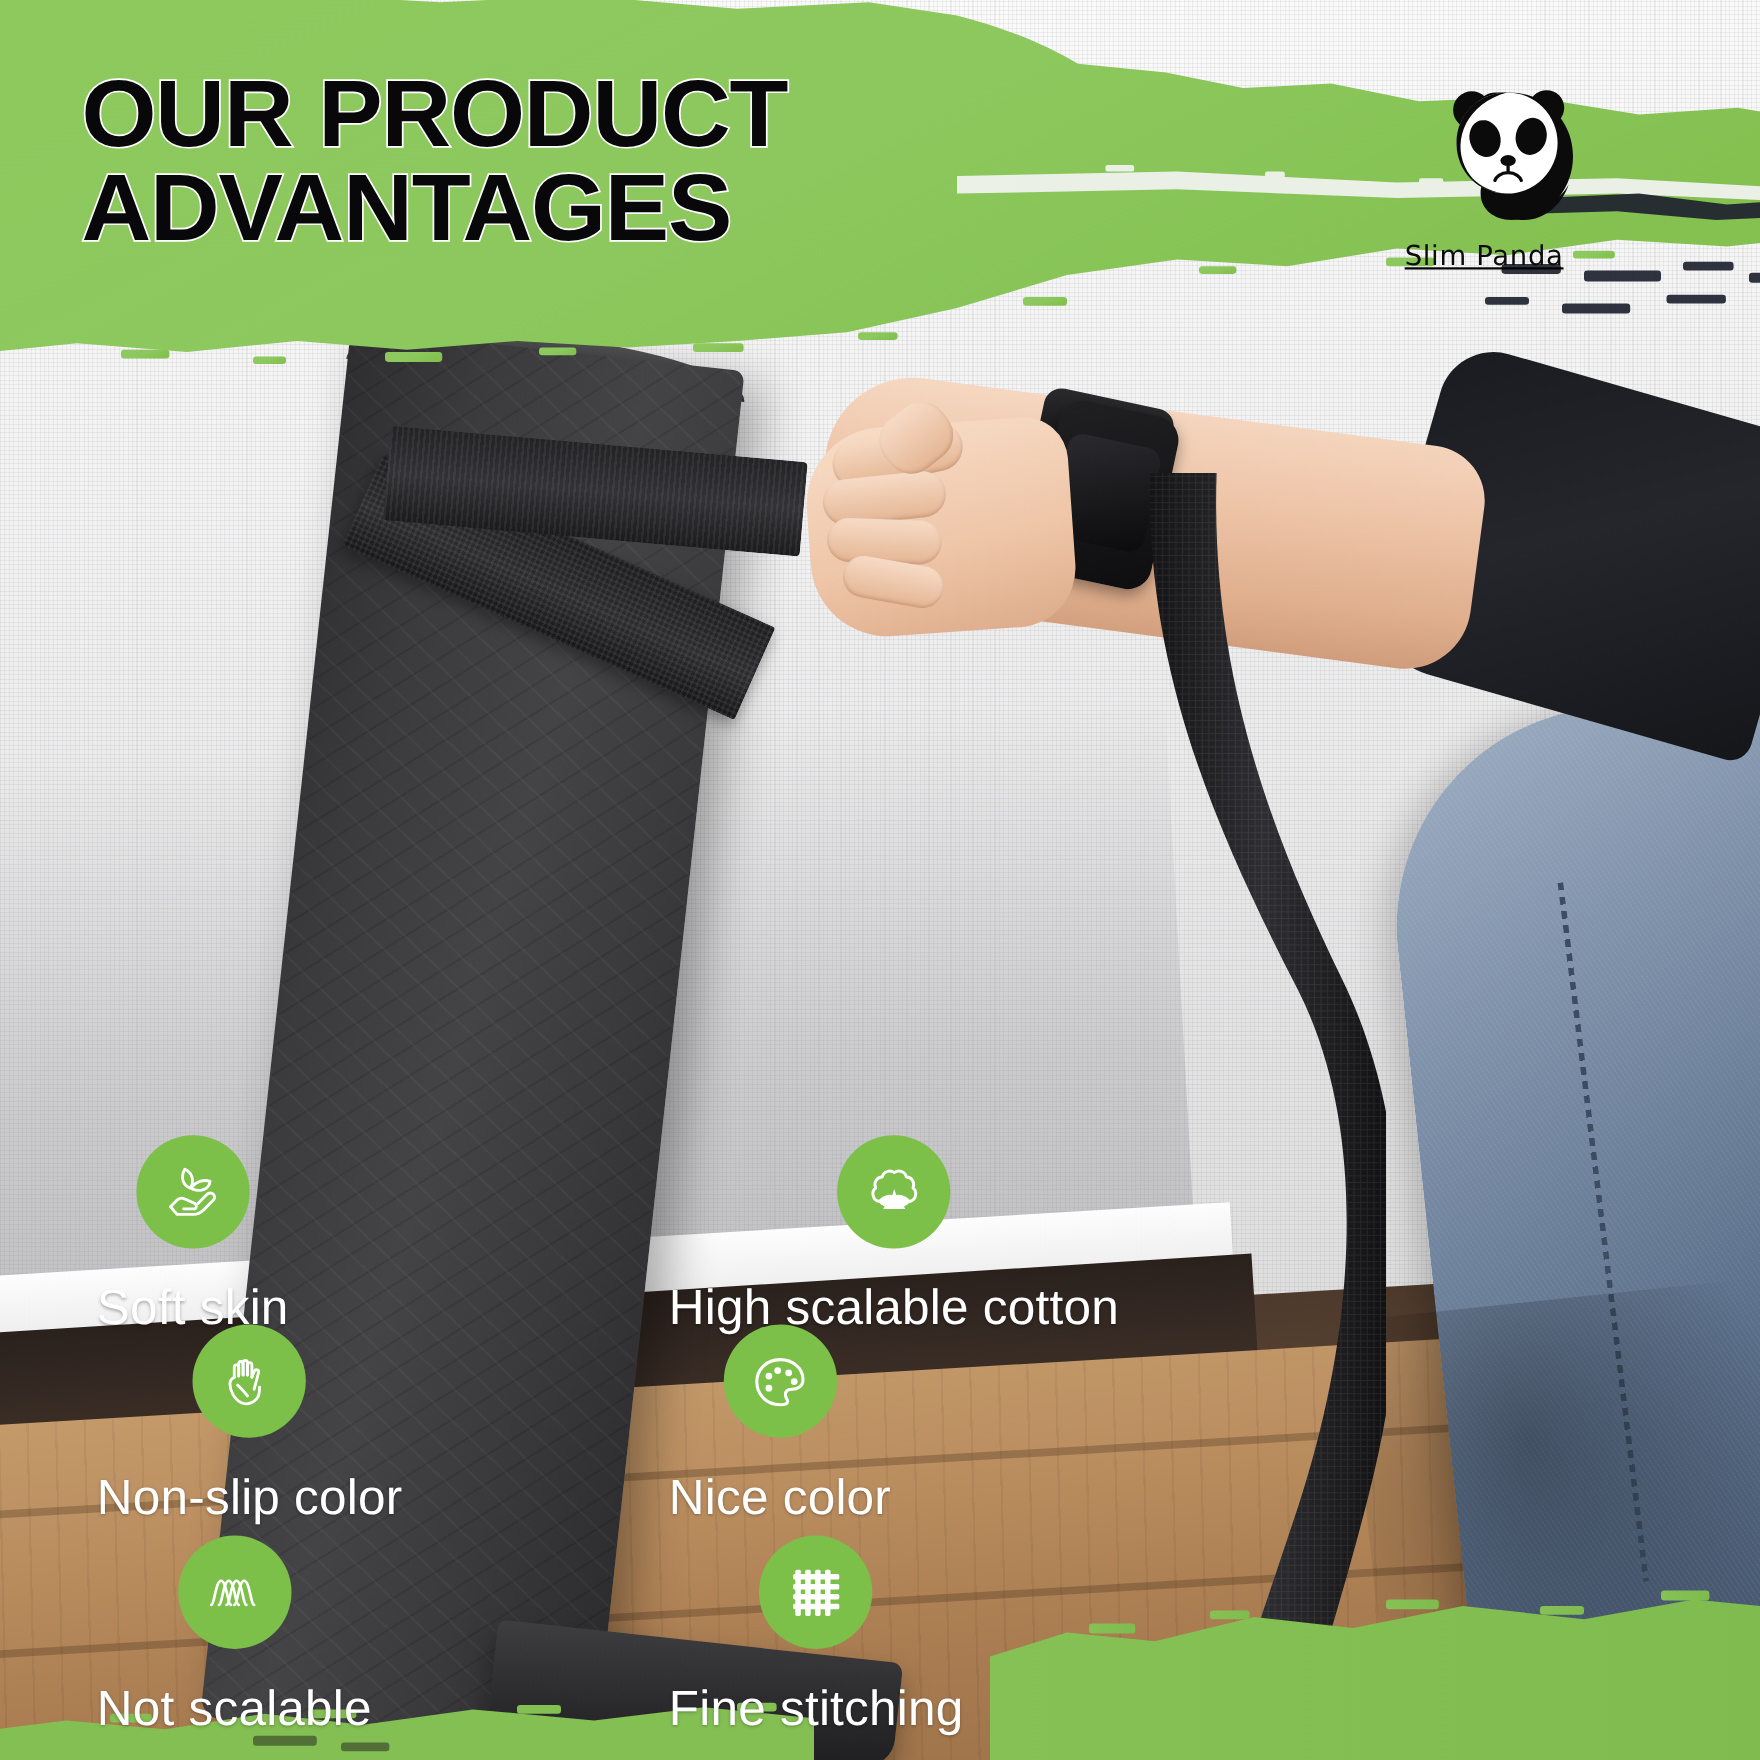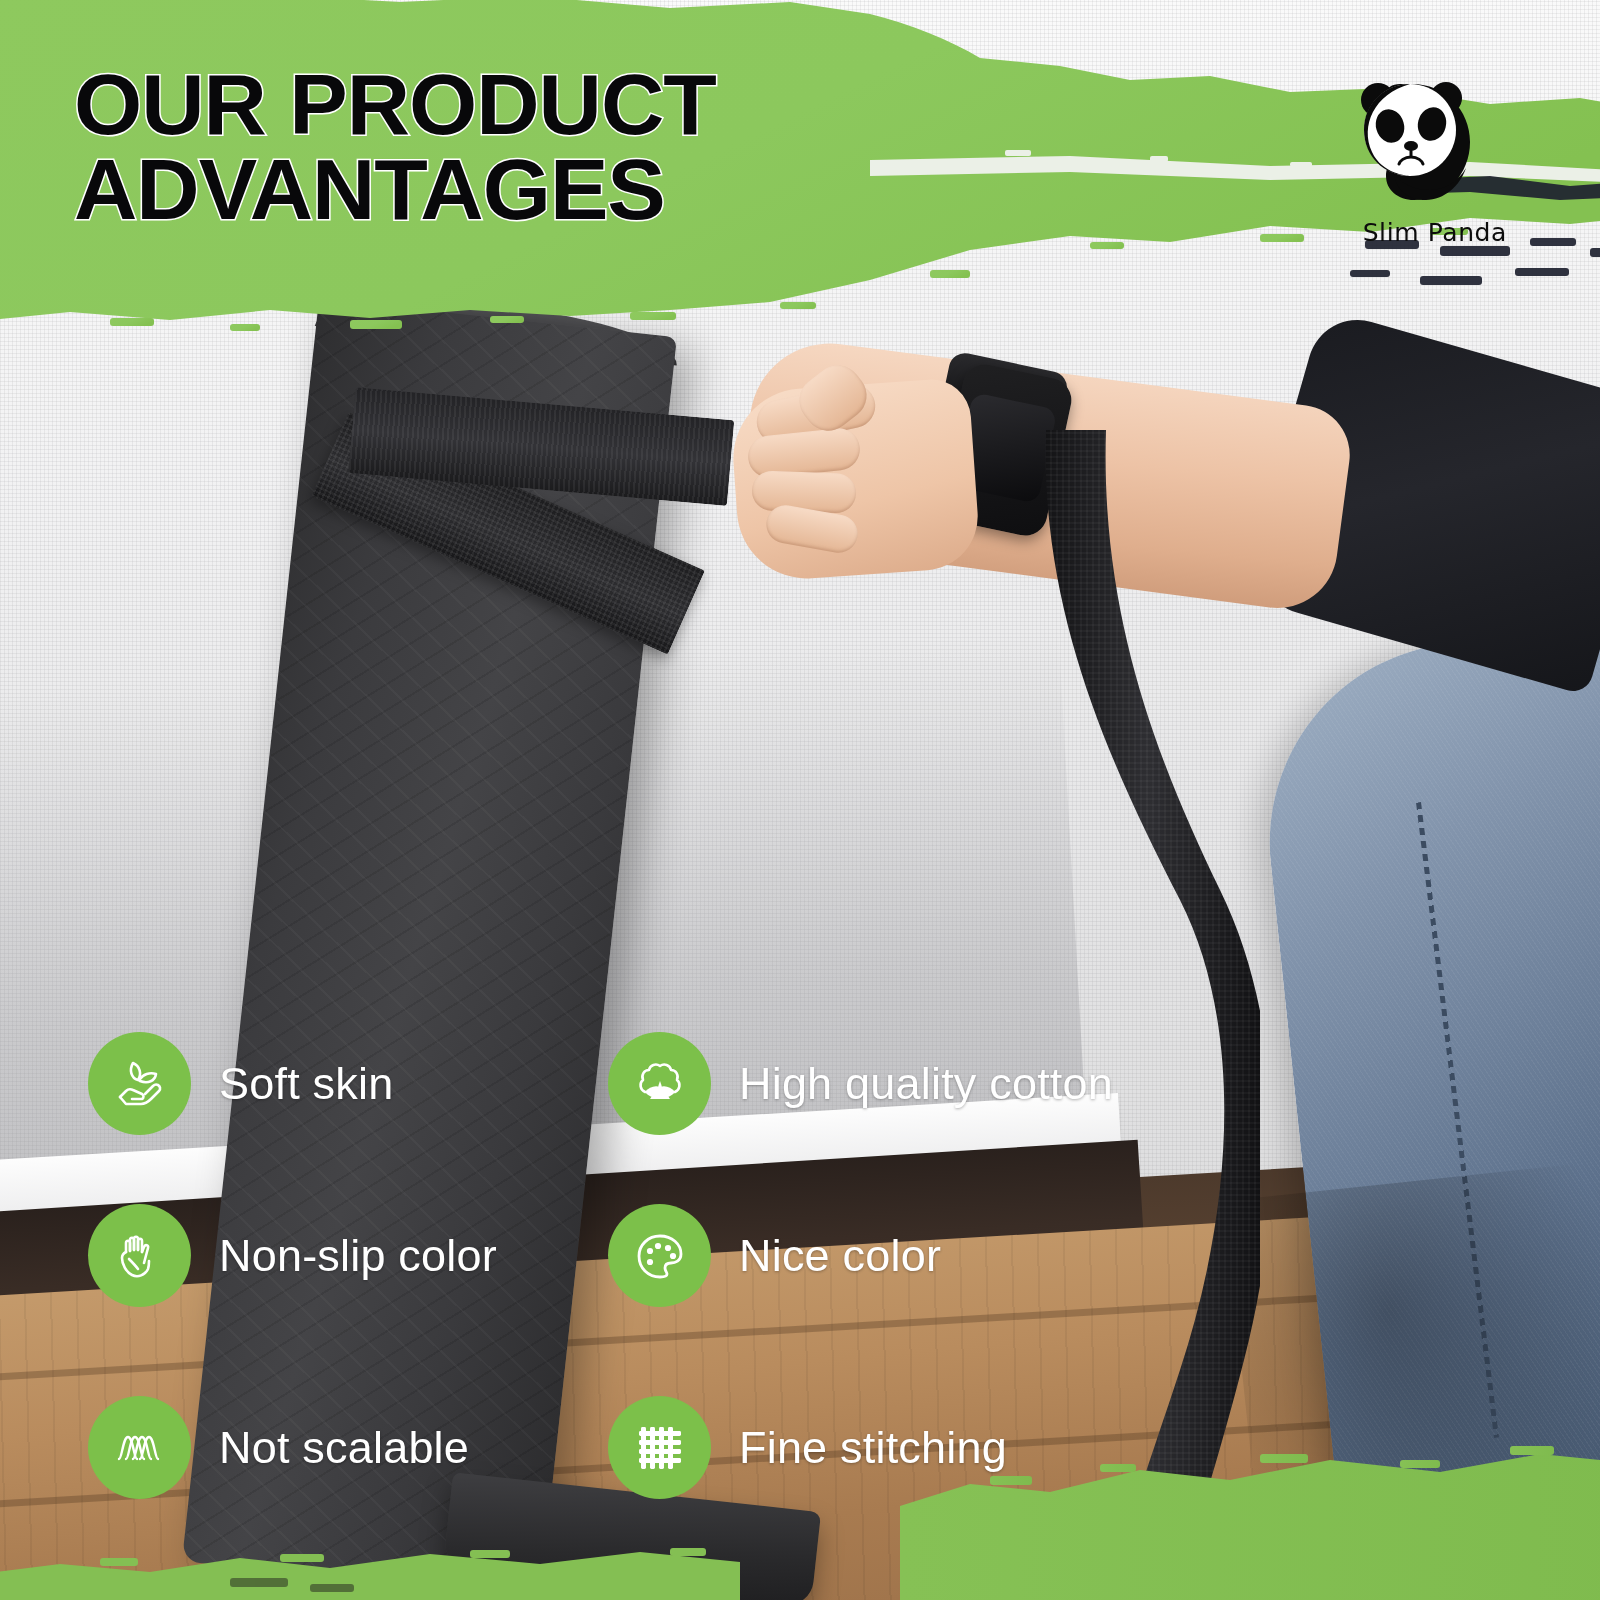--- a/index.html
+++ b/index.html
@@ -215,37 +215,37 @@
     transform:scaleX(1.02);
     transform-origin:left top;
     -webkit-text-stroke:3px #ffffff;
     paint-order:stroke fill;
     text-shadow:0 0 1px #fff;
   }
   .headline .l2{ display:block; }
 
   
   .logo{
-    position:absolute; left:1317px; top:78px; z-index:40;
-    width:190px; text-align:right;
+    position:absolute; left:1277px; top:78px; z-index:40;
+    width:190px; text-align:left;text-decoration:underline;
   }
   .logo svg{ display:block; margin:0 auto; }
   .logo-word{
     margin-top:8px;
     font-size:25px;
     letter-spacing:.6px;
     color:#0c0c0c;
     font-family:"DejaVu Sans", sans-serif;
   }
 
   
   .features{ position:absolute; inset:0; z-index:45; }
   .feature{
     position:absolute;
-    display:flex; align-items:center; gap:28px;
+    display:flex; align-items:center; gap:28px;flex-direction:column;
   }
   .badge{
     width:103px; height:103px; border-radius:50%;
     background:#7cc04a;
     display:flex; align-items:center; justify-content:center;
     flex:0 0 103px;
   }
   .badge svg{ display:block; }
   .feature-label{
     color:#ffffff;
@@ -500,21 +500,21 @@
           <svg width="62" height="62" viewBox="0 0 62 62" fill="none">
             <path d="M31,13 C35,10 41,12 42,17 C47,17 50,22 48,27 C52,30 51,37 46,39
                      L16,39 C11,37 10,30 14,27 C12,22 15,17 20,17 C21,12 27,10 31,13 Z" stroke="#ffffff" stroke-width="2.6" stroke-linejoin="round"></path>
             <path d="M31,28 C33,33 34,38 34,44 L28,44 C28,38 29,33 31,28 Z" fill="#ffffff"></path>
             <path d="M31,34 C36,32 42,34 46,39 C41,45 34,46 31,44 Z" fill="#ffffff"></path>
             <path d="M31,34 C26,32 20,34 16,39 C21,45 28,46 31,44 Z" fill="#ffffff"></path>
             <path d="M31,38 C35,39 39,42 41,46 L21,46 C23,42 27,39 31,38 Z" fill="#ffffff"></path>
           </svg>
         </span>
       </div>
-      <div class="feature-label">High quality cotton</div>
+      <div class="feature-label">High scalable cotton</div>
     </div>
 
     <div class="feature f-r2">
       <div class="badge">
         <span>
           <svg width="62" height="62" viewBox="0 0 62 62" fill="none">
             <path d="M31,11 C43,11 52,19 52,29 C52,36 46,38 42,38 C38,38 36,40 36,43
                      C36,46 38,47 38,49 C38,51 35,52 31,52 C19,52 10,43 10,31
                      C10,20 19,11 31,11 Z" stroke="#ffffff" stroke-width="2.8" stroke-linejoin="round"></path>
             <circle cx="21" cy="26" r="3.1" fill="#ffffff"></circle>

